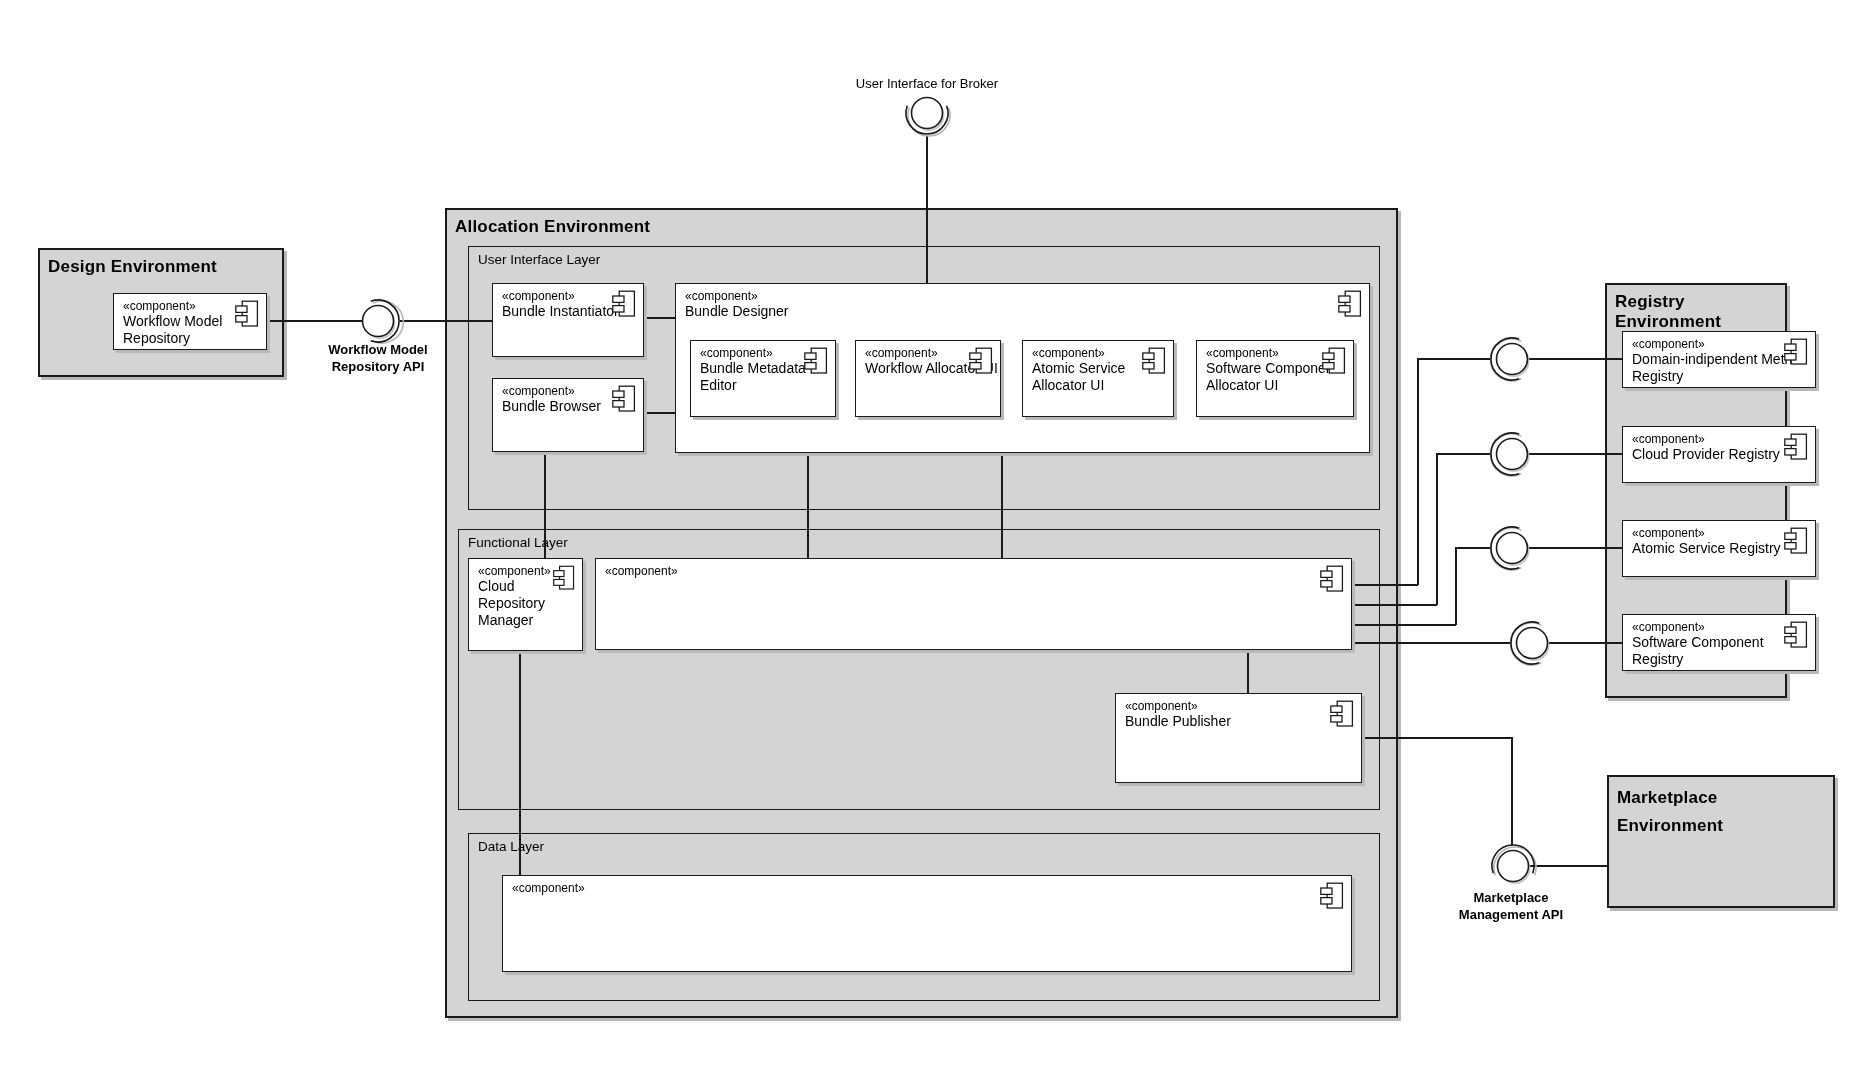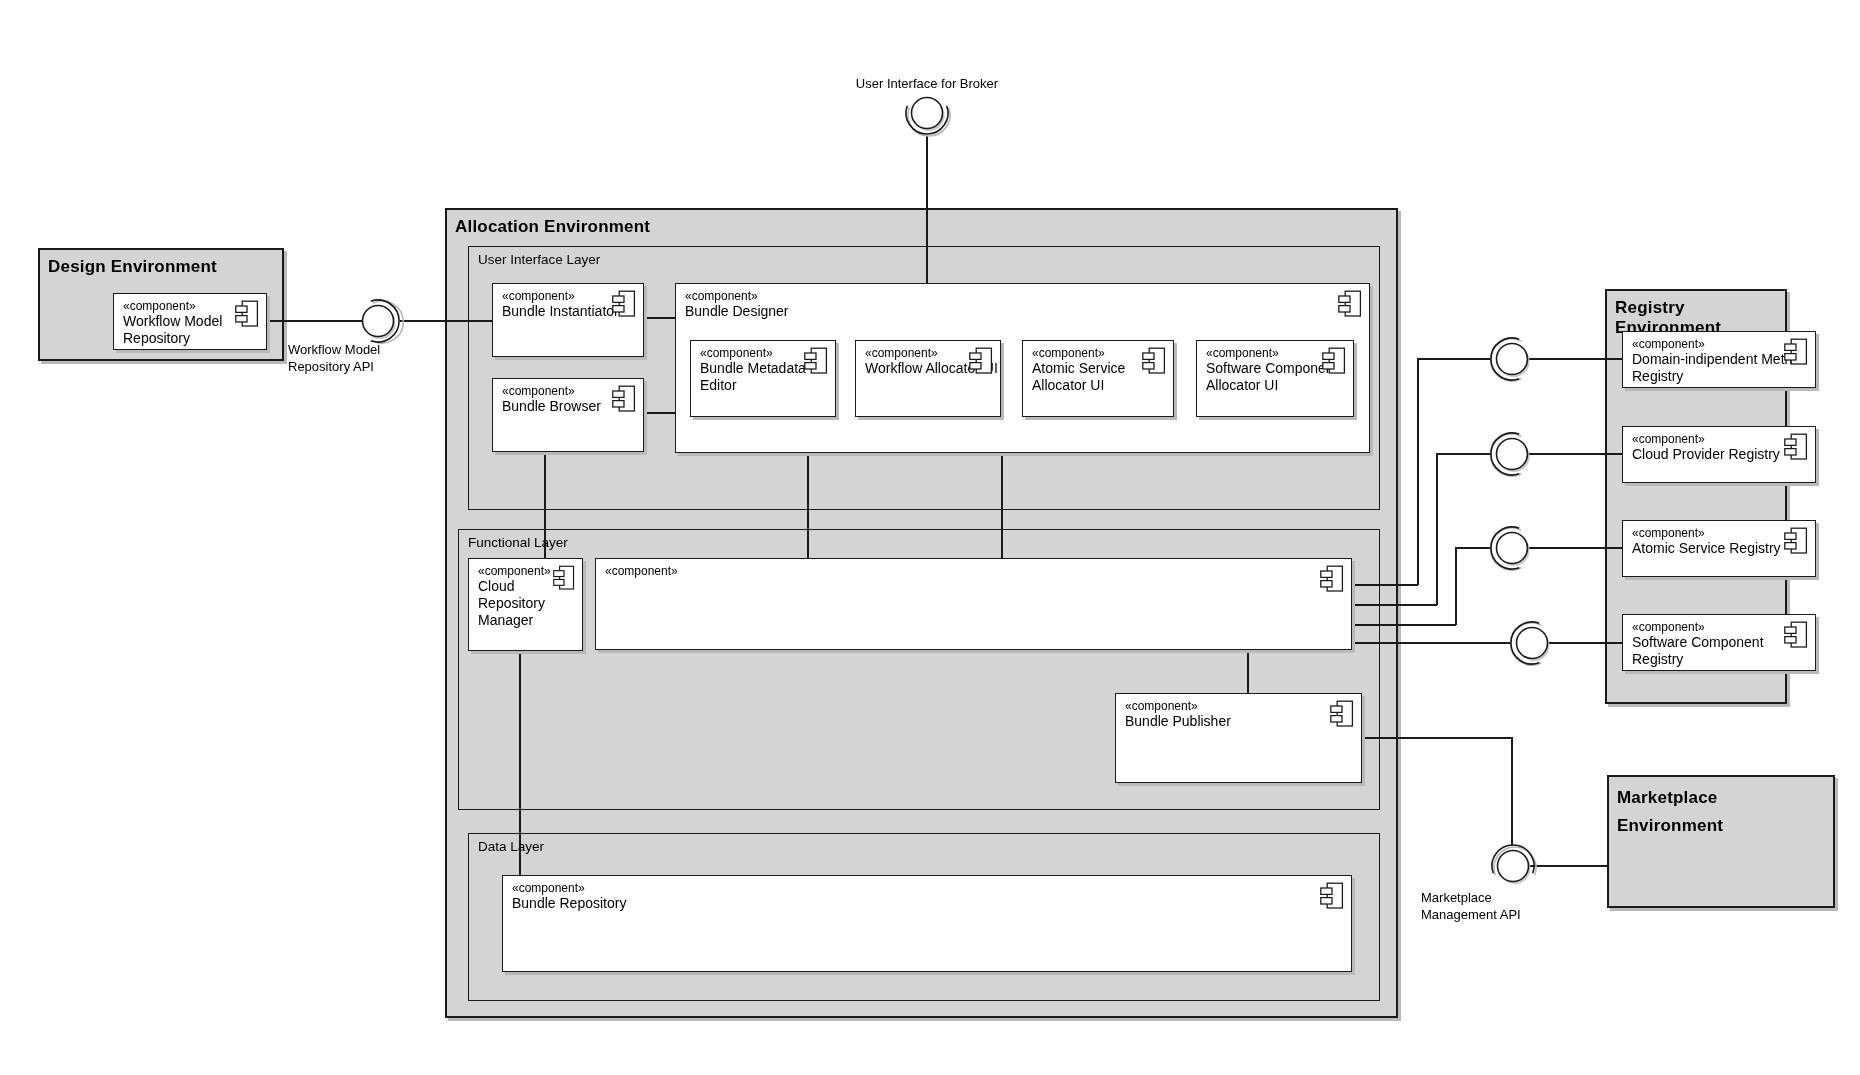--- a/index.html
+++ b/index.html
@@ -24,21 +24,21 @@
     padding:6px 0 0 9px;
   }
   .stereo{font-size:12px;line-height:12px;}
   .cname{font-size:14px;line-height:17px;margin-top:1px;}
   .pad-icon{}
   .cicon{position:absolute;top:6px;right:7px;}
   .hl{position:absolute;height:1.5px;background:#1a1a1a;}
   .vl{position:absolute;width:1.5px;background:#1a1a1a;}
   .iface{position:absolute;width:60px;height:60px;}
   .iface-label{
-    position:absolute;font-size:13px;line-height:17px;
+    position:absolute;font-size:13px;line-height:17px;text-align:center;font-weight:bold;
   }
   .free-label{position:absolute;font-size:13px;text-align:center;}
 </style>
 </head>
 <body>
 
 <svg width="0" height="0" style="position:absolute">
   <defs>
     <g id="comp-icon">
       <rect x="9" y="1" width="19" height="31" fill="#ffffff" stroke="#1a1a1a" stroke-width="1.6"></rect>
@@ -67,29 +67,29 @@
       <path d="M 12.3 24.8 A 21 21 0 1 0 51.7 24.8" fill="none" stroke="#b5b5b5" stroke-width="1.6"></path>
       <circle cx="32" cy="32.5" r="15.5" fill="#c9c9c9"></circle>
       <path d="M 10.3 22.8 A 21 21 0 1 0 49.7 22.8" fill="none" stroke="#1a1a1a" stroke-width="1.6"></path>
       <circle cx="30" cy="30" r="15.5" fill="#ffffff" stroke="#1a1a1a" stroke-width="1.6"></circle>
     </g>
   </defs>
 </svg>
 
 <div id="stage">
 
-  <div class="env" style="left:38px;top:248px;width:246px;height:113px;">
+  <div class="env" style="left:38px;top:248px;width:246px;height:129px;">
     <div class="env-title">Design Environment</div>
   </div>
 
   <div class="env" style="left:445px;top:208px;width:953px;height:810px;">
     <div class="env-title">Allocation Environment</div>
   </div>
 
-  <div class="env" style="left:1605px;top:289px;width:182px;height:415px;">
+  <div class="env" style="left:1605px;top:283px;width:182px;height:415px;">
     <div class="env-title">Registry Environment</div>
   </div>
 
   <div class="env" style="left:1607px;top:775px;width:228px;height:133px;">
     <div class="env-title" style="width:140px;line-height:28px;">Marketplace Environment</div>
   </div>
 
   <div class="layer" style="left:468px;top:246px;width:912px;height:264px;">
     <div class="layer-title">User Interface Layer</div>
   </div>
@@ -223,21 +223,20 @@
   <div class="comp" style="left:1115px;top:693px;width:247px;height:90px;">
     <div class="stereo">«component»</div>
     <div class="cname">Bundle Publisher</div>
     <svg class="cicon" width="24" height="28" viewBox="0 0 30 34">
         <use href="#comp-icon"></use>
       </svg>
   </div>
 
   <div class="comp" style="left:502px;top:875px;width:850px;height:97px;">
     <div class="stereo">«component»</div>
-    <div class="cname">Bundle Repository</div>
     <svg class="cicon" width="24" height="28" viewBox="0 0 30 34">
         <use href="#comp-icon"></use>
       </svg>
   </div>
 
   <div class="comp" style="left:1622px;top:331px;width:194px;height:57px;">
     <div class="stereo">«component»</div>
     <div class="cname pad-icon">Domain-indipendent Metrics Registry</div>
     <svg class="cicon" width="24" height="28" viewBox="0 0 30 34">
         <use href="#comp-icon"></use>

